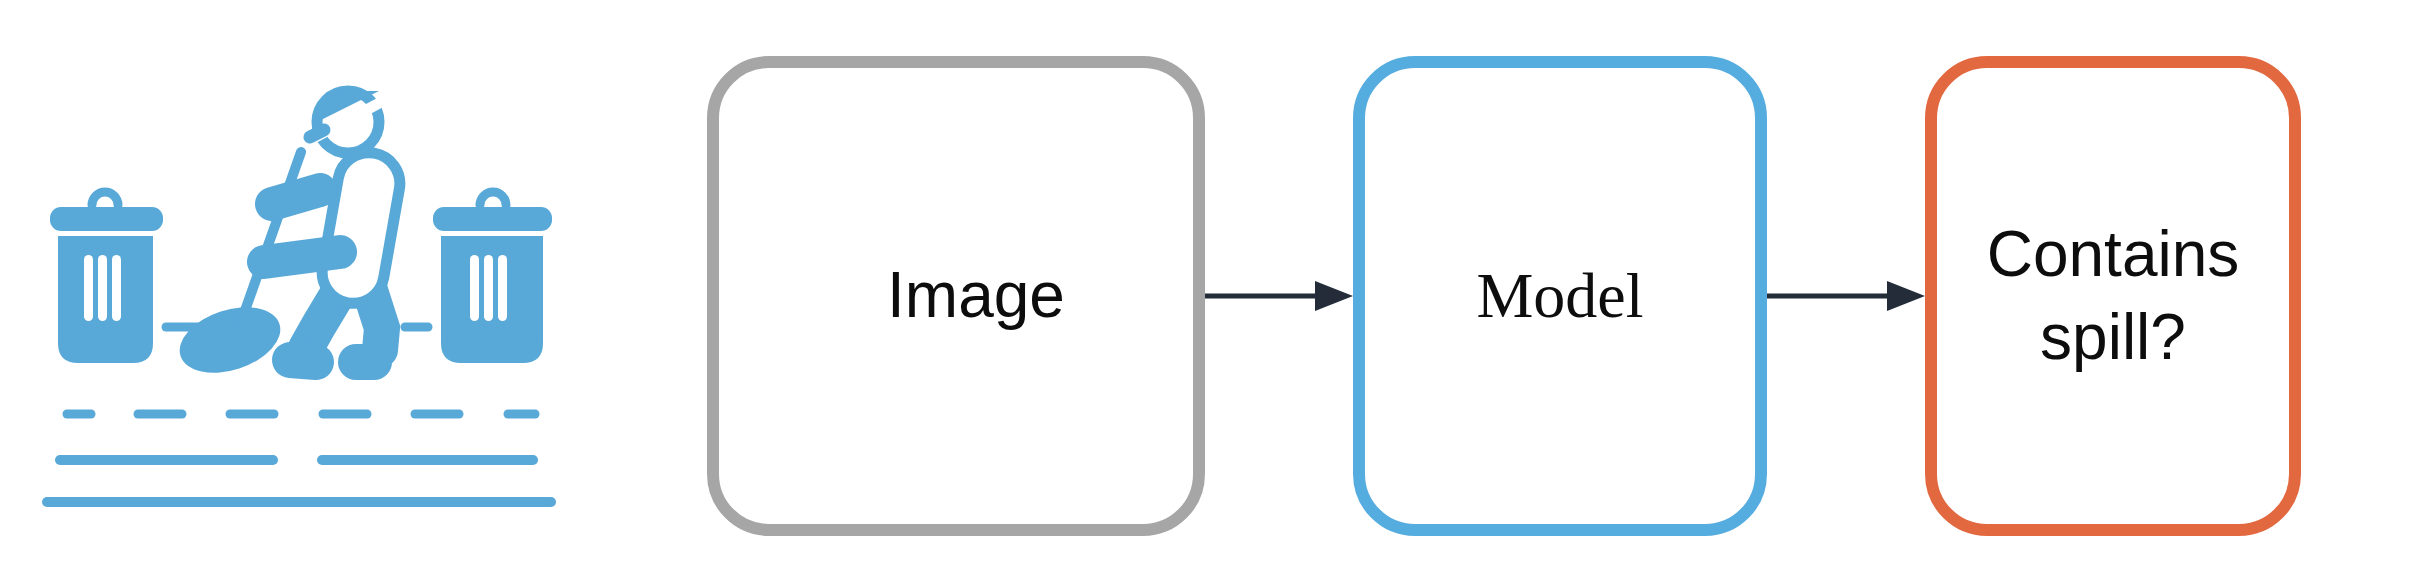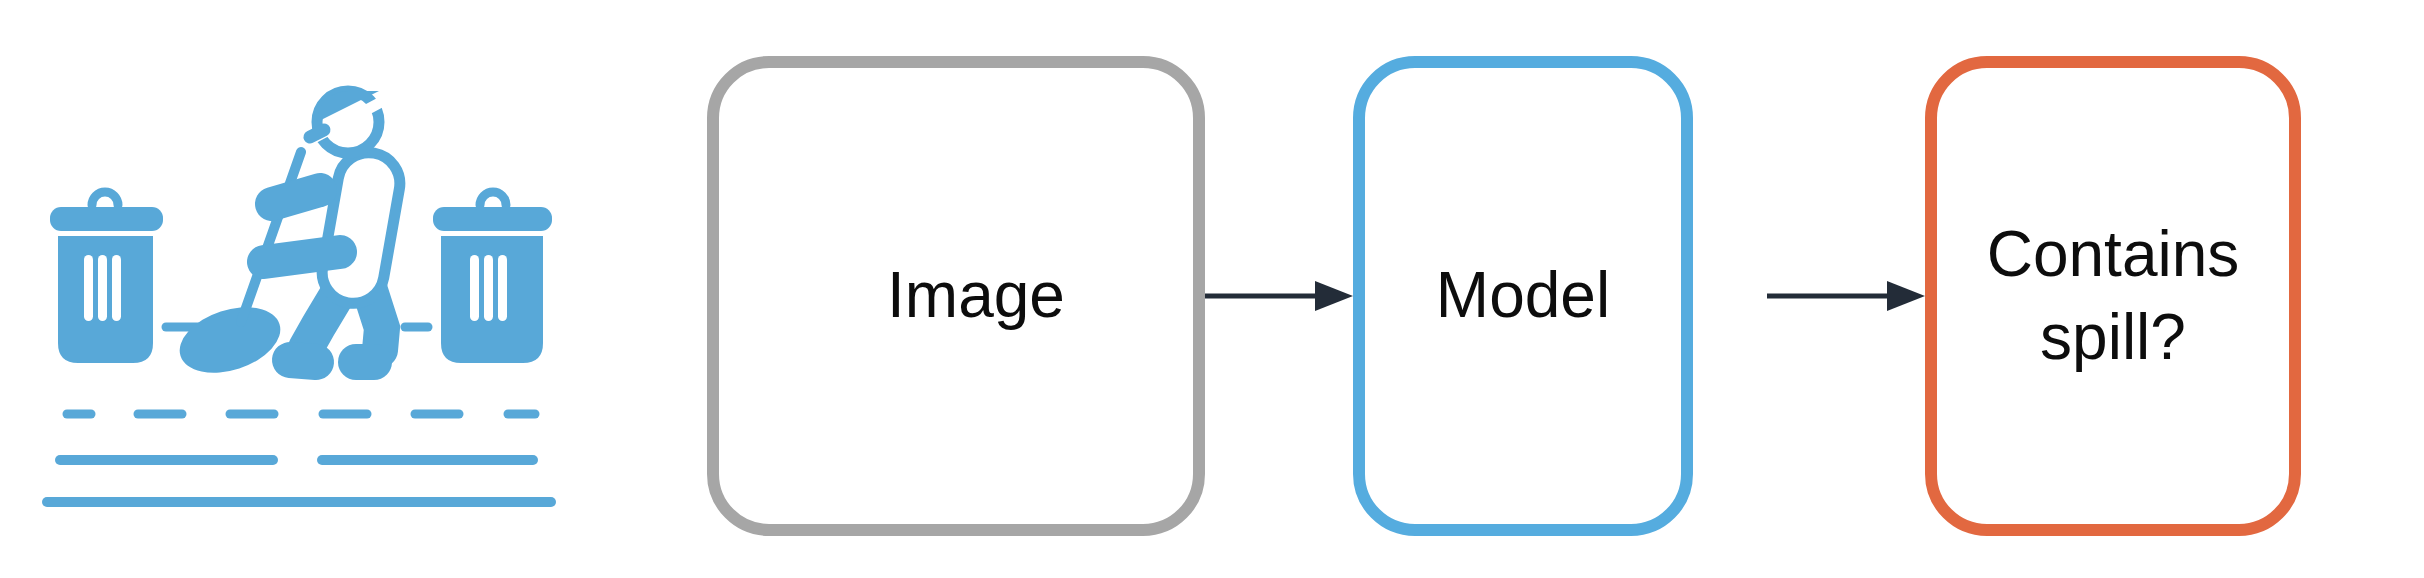--- a/index.html
+++ b/index.html
@@ -19,21 +19,21 @@
     display:flex;align-items:center;justify-content:center;
     text-align:center;
   }
   .node .label{
     font-size:64px;
     line-height:1.3;
     color:#0d0d0d;
     display:inline-block;
   }
   #node-image{left:707px;width:498px;border:12px solid #a6a6a6;padding-left:40px;}
-  #node-model{left:1353px;width:340px;border:12px solid #55acdf;}
+  #node-model{left:1353px;width:414px;border:12px solid #55acdf;font-family:Liberation Serif, serif;}
   #node-spill{left:1925px;width:376px;border:12px solid #e26840;}
   #node-spill .label{max-width:350px;}
   .arrow{position:absolute;top:274px;height:44px;}
   #arrow-1{left:1205px;width:148px;}
   #arrow-2{left:1767px;width:158px;}
   #janitor{position:absolute;left:14px;top:40px;width:570px;height:520px;}
 </style>
 </head>
 <body>
 

